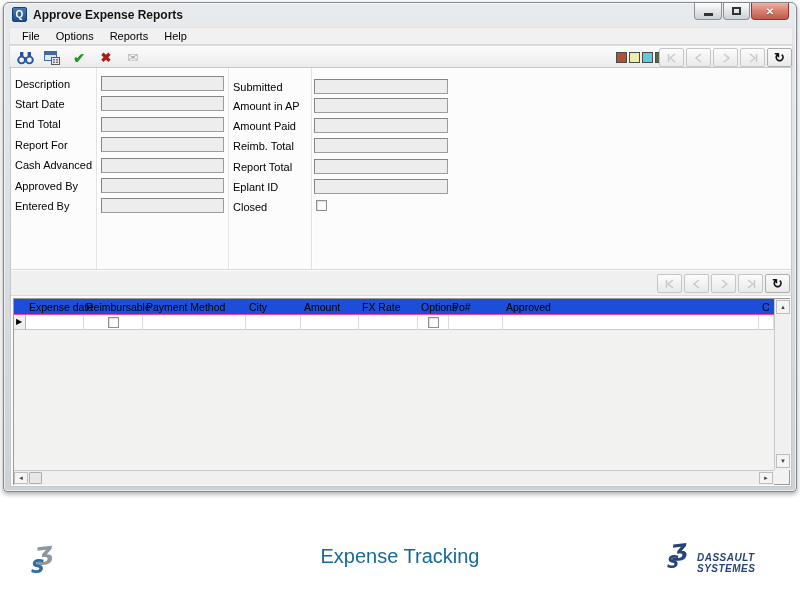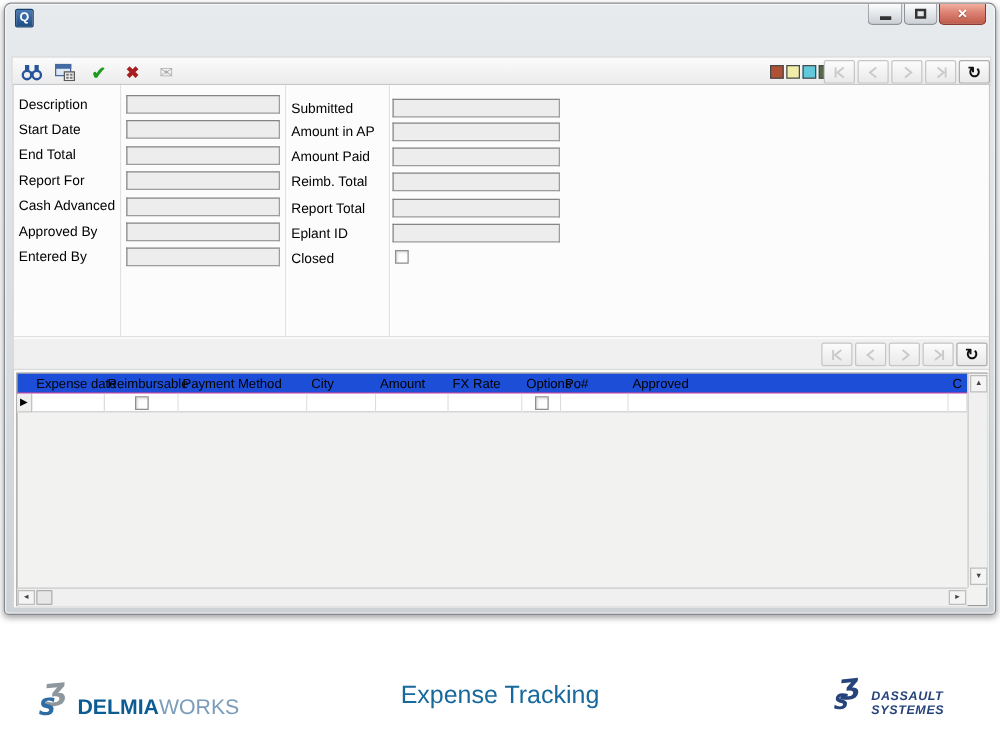--- a/index.html
+++ b/index.html
@@ -95,33 +95,40 @@
 </style>
 </head>
 <body>
 
 <div class="page">
 
   <div class="window">
 
     <div class="titlebar">
       <span class="app-icon"><span>Q</span></span>
+      <span class="win-title">Approve Expense Reports</span>
       <div class="winbtns">
         <div class="wbtn min">
             <span class="glyph-min"></span>
           </div>
         <div class="wbtn max">
             <span class="glyph-max"></span>
           </div>
         <div class="wbtn close">
             <span>✕</span>
           </div>
       </div>
     </div>
 
+    <div class="menubar">
+      <span class="menu-item">File</span>
+      <span class="menu-item">Options</span>
+      <span class="menu-item">Reports</span>
+      <span class="menu-item">Help</span>
+    </div>
 
     <div class="toolbar">
       <div class="tb-icons">
         <span class="tb-icon">
           <svg width="17" height="14" viewBox="0 0 17 14">
             <rect x="3" y="1" width="3.4" height="4" fill="#27559b"></rect>
               <rect x="10.6" y="1" width="3.4" height="4" fill="#27559b"></rect>
             <circle cx="4.6" cy="9" r="3.4" fill="none" stroke="#27559b" stroke-width="1.9"></circle>
             <circle cx="12.4" cy="9" r="3.4" fill="none" stroke="#27559b" stroke-width="1.9"></circle>
             <rect x="7.4" y="6.2" width="2.2" height="2.4" fill="#27559b"></rect>
@@ -315,21 +322,20 @@
   </div>
 
   <div class="footer">
     <div class="footer-title">Expense Tracking</div>
 
     <div class="delmia">
       <span class="swoosh">
         <span class="c3">Ʒ</span>
         <span class="cs">S</span>
       </span>
-      <span class="delmia-text"><span class="brand">DELMIA</span><span class="suffix">WORKS</span></span>
     </div>
 
     <div class="dslogo">
       <span class="swoosh">
         <span class="c3">Ʒ</span>
         <span class="cs">S</span>
       </span>
       <span class="ds-text">
         <span>DASSAULT</span><br>
         <span>SYSTEMES</span>

